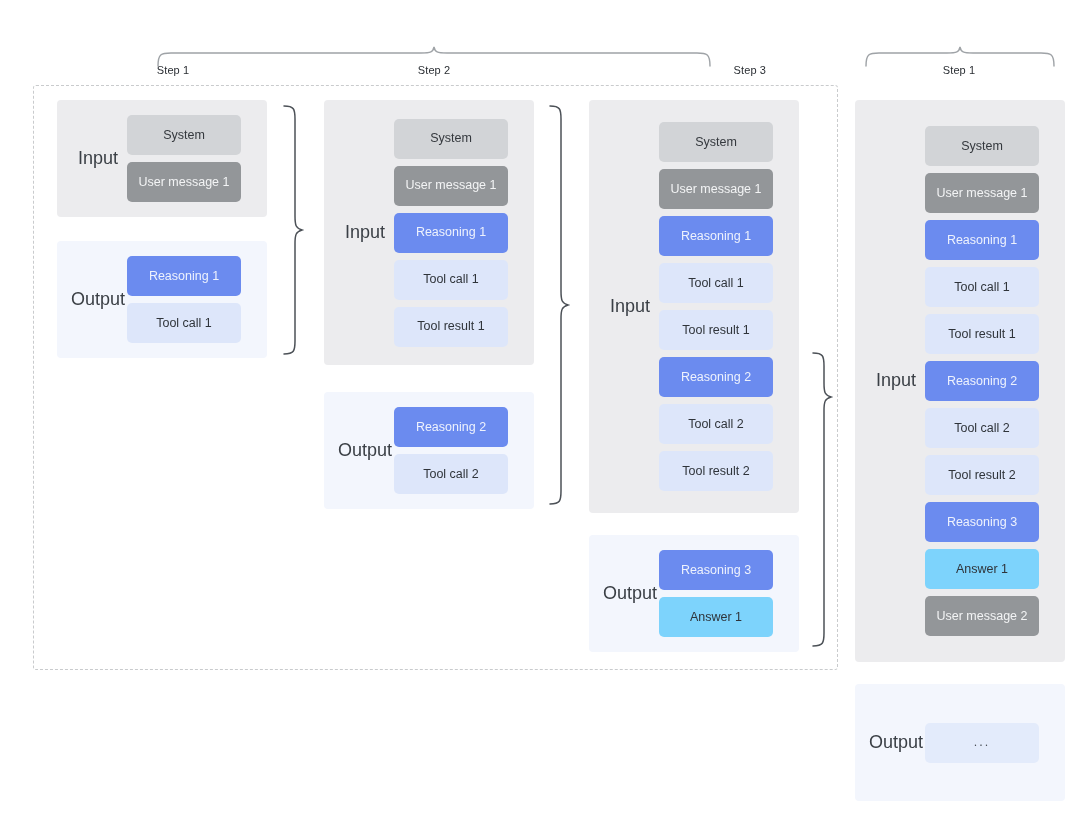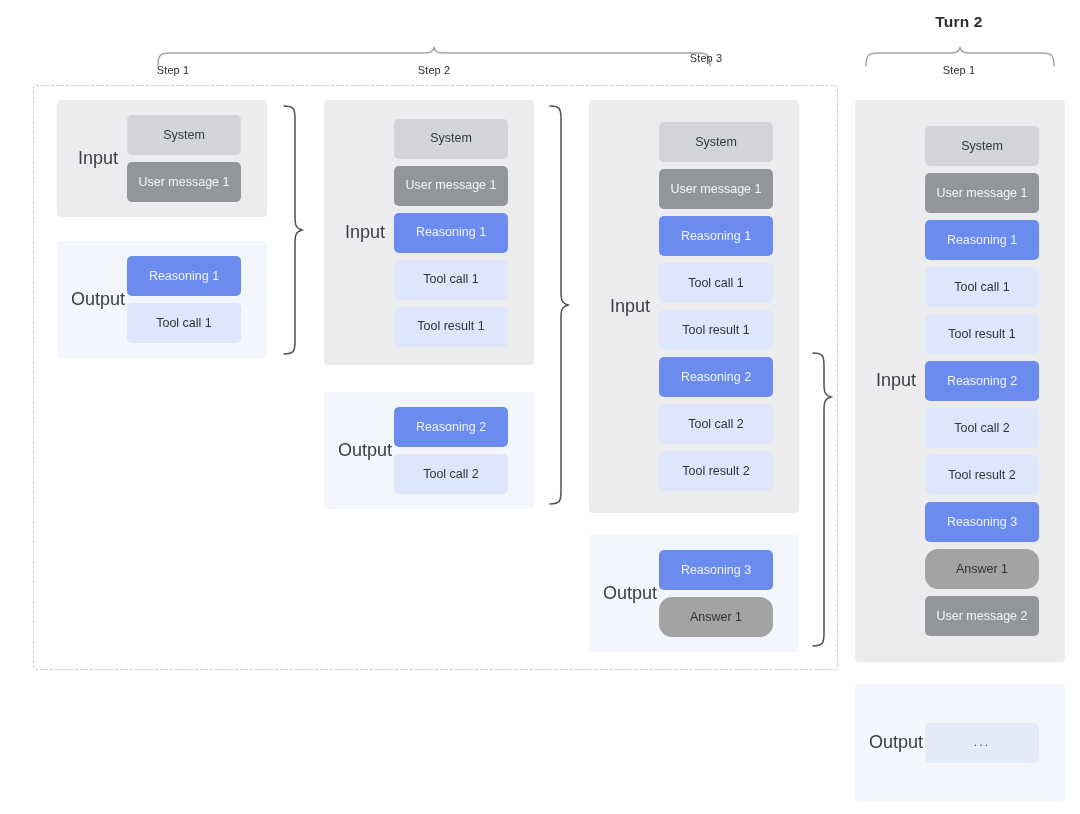--- a/index.html
+++ b/index.html
@@ -92,45 +92,44 @@
     justify-content: center;
     font-size: 12.5px;
     text-align: center;
     box-sizing: border-box;
     line-height: 1;
   }
   .blk.system      { background: #d2d4d7; color: #35393e; }
   .blk.user        { background: #939699; color: #f3f4f5; }
   .blk.reasoning   { background: #6b8bef; color: #eef2fd; }
   .blk.tool        { background: #dde6fa; color: #2f343a; }
-  .blk.answer      { background: #a3a3a3; color: #2f343a; border-radius: 13px; }
+  .blk.answer      { background: #7dd3fc; color: #2f343a; }
   .blk.ellipsis    { background: #e3ebfb; color: #4a5058; letter-spacing: 2px; }
 </style>
 </head>
 <body>
 
 <div class="canvas">
 
-  <div class="turn-title" style="left:859px; top:13px; width:200px;">Turn 2</div>
 
   <div class="brace-h" style="left:157px; top:46px;">
     <svg width="554" height="20" viewBox="0 0 554 20" fill="none">
       <path d="M1 20 C1 8, 4 7, 14 7 L264 7 C274 7, 276 6, 277 1 C278 6, 280 7, 290 7 L540 7 C550 7, 553 8, 553 20" stroke="#9fa3a7" stroke-width="1.4" fill="none" stroke-linecap="round"></path>
     </svg>
   </div>
 
   <div class="brace-h" style="left:865px; top:46px;">
     <svg width="190" height="20" viewBox="0 0 190 20" fill="none">
       <path d="M1 20 C1 8, 4 7, 14 7 L82 7 C92 7, 94 6, 95 1 C96 6, 98 7, 108 7 L176 7 C186 7, 189 8, 189 20" stroke="#9fa3a7" stroke-width="1.4" fill="none" stroke-linecap="round"></path>
     </svg>
   </div>
 
   <div class="step-label" style="left:113px; top:64px; width:120px;">Step 1</div>
   <div class="step-label" style="left:374px; top:64px; width:120px;">Step 2</div>
-  <div class="step-label" style="left:646px; top:52px; width:120px;">Step 3</div>
+  <div class="step-label" style="left:646px; top:64px; width:120px;text-align:right;">Step 3</div>
   <div class="step-label" style="left:899px; top:64px; width:120px;">Step 1</div>
 
   <div class="turn1-frame"></div>
 
   <div class="panel input" style="left:57px; top:100px; width:210px; height:117px; padding-left:12px;">
     <div class="panel-label" style="width:58px;">Input</div>
     <div class="panel-blocks" style="width:114px;">
       <div class="blk system">System</div>
       <div class="blk user">User message 1</div>
     </div>

